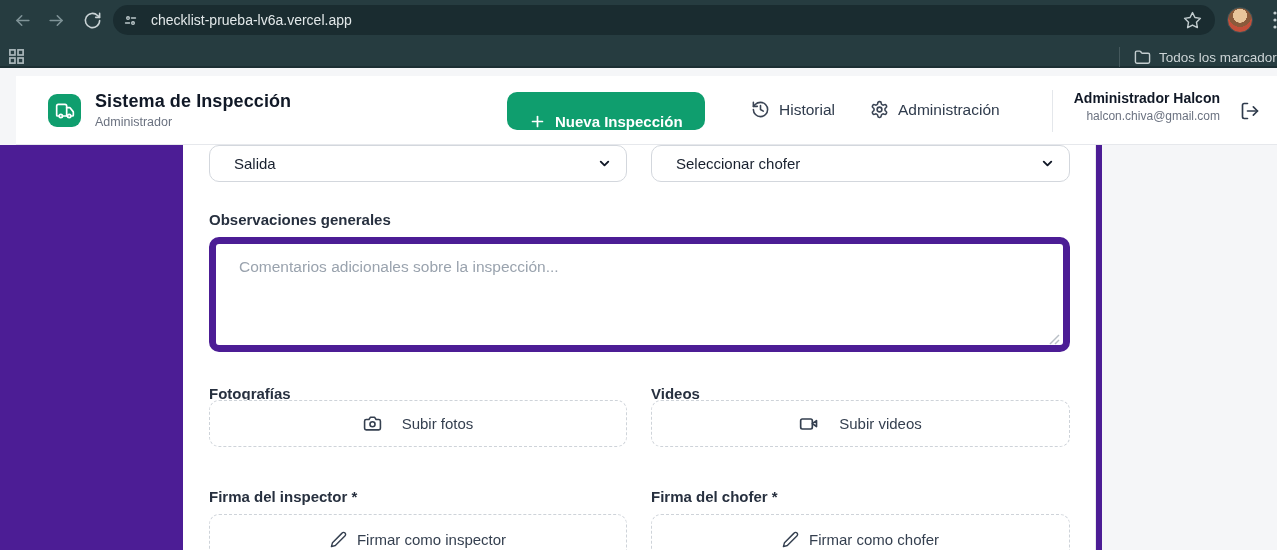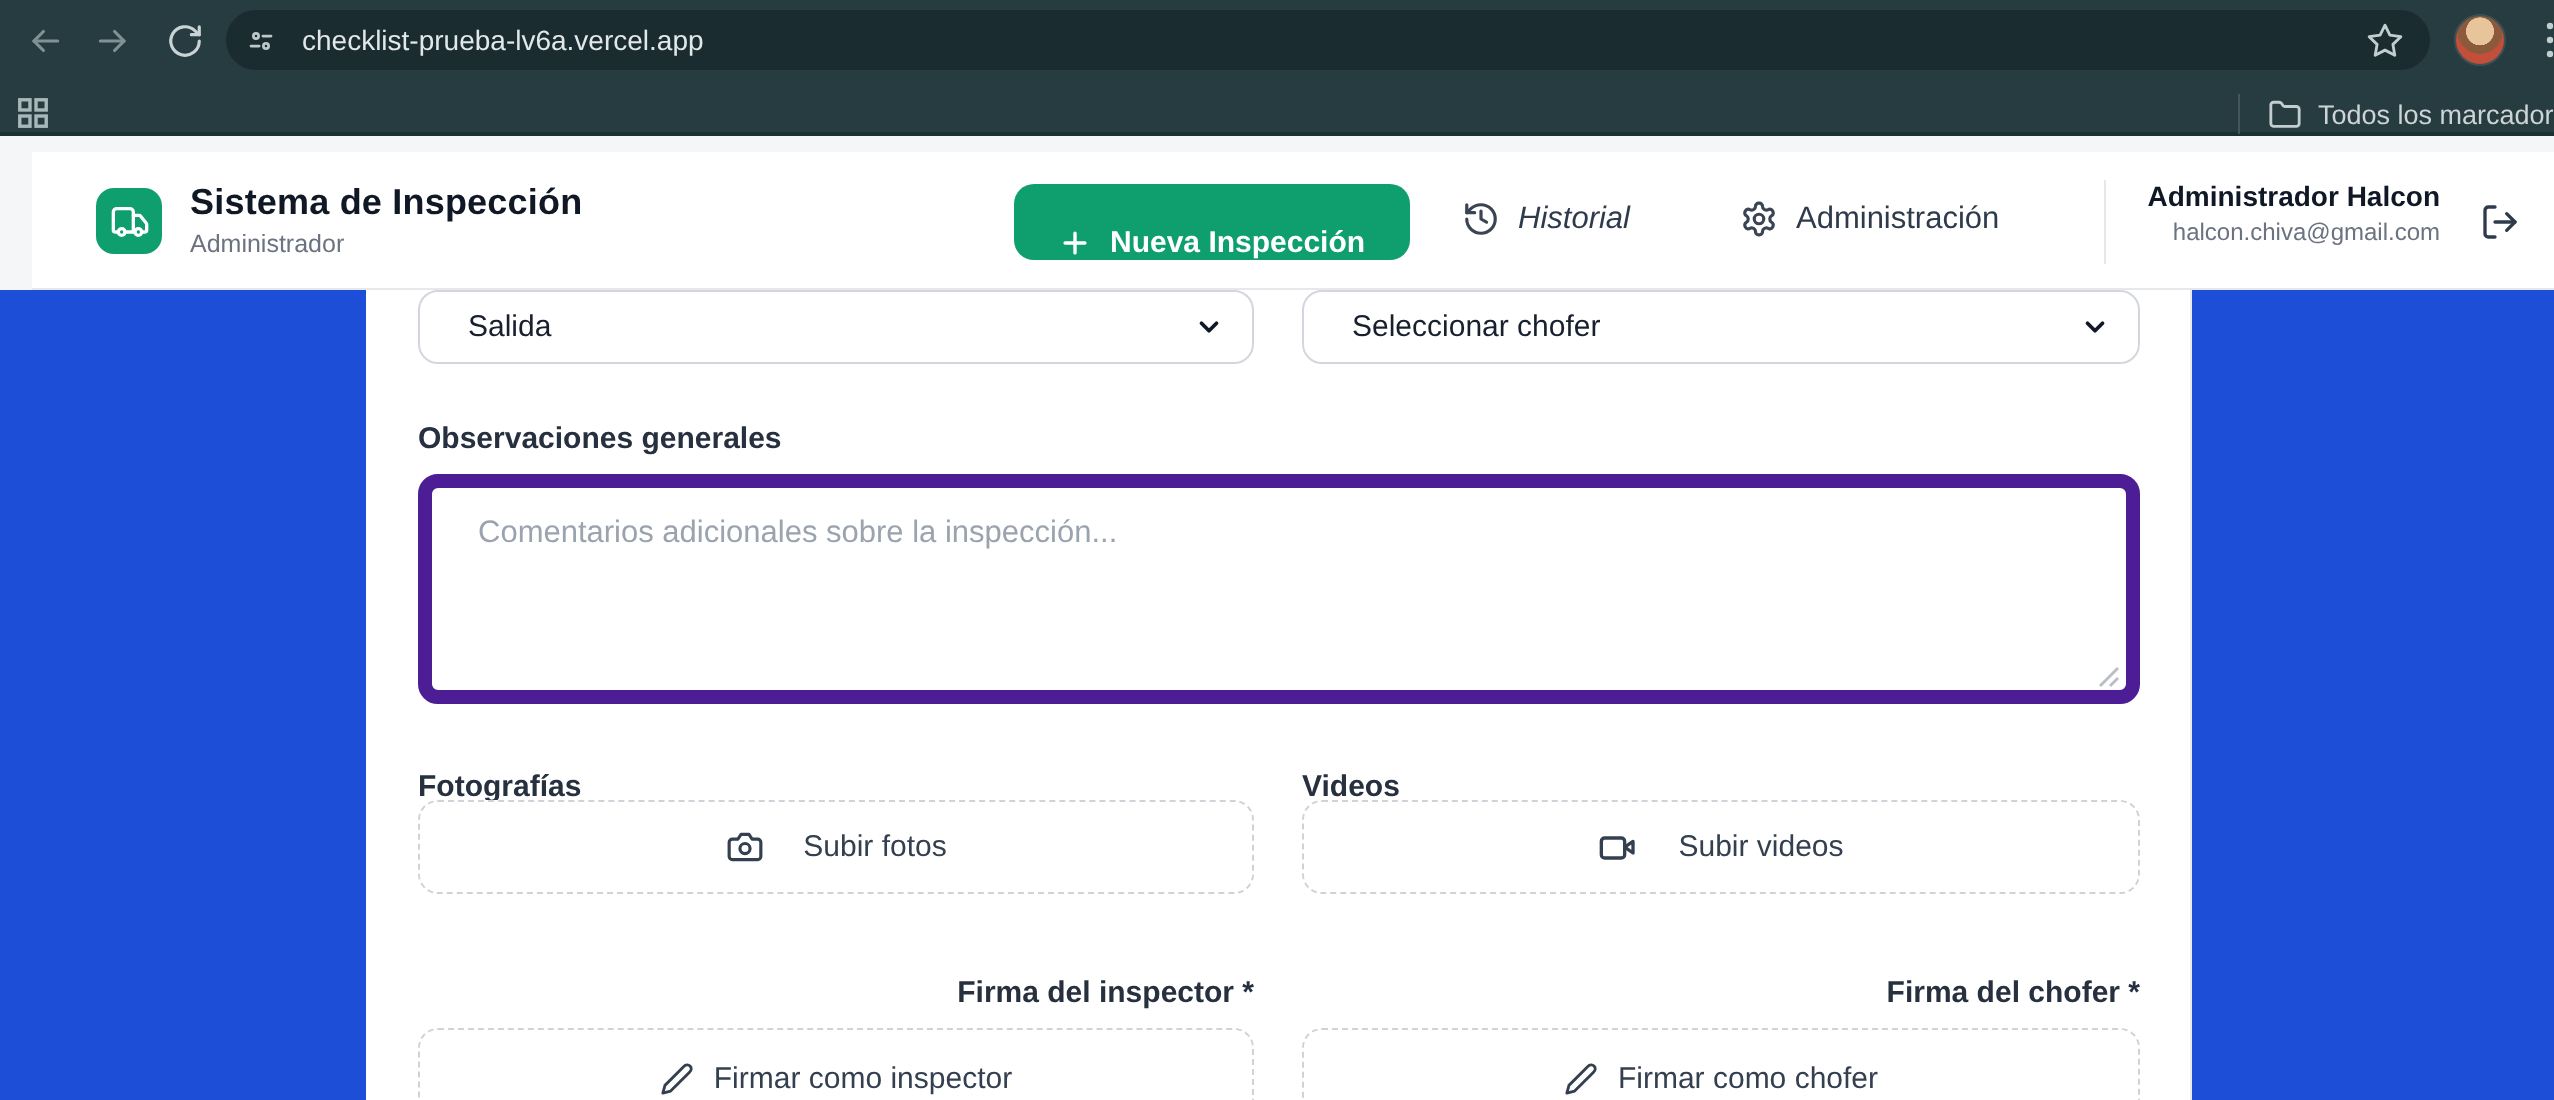--- a/index.html
+++ b/index.html
@@ -43,51 +43,51 @@
   .app-titles { position:absolute; left:79px; top:15px; }
   .app-title { font-size:18px; font-weight:bold; color:#101826; letter-spacing:.1px; }
   .app-subtitle { font-size:12.5px; color:#6b7280; margin-top:3px; }
   .new-btn { position:absolute; left:491px; top:16px; height:38px; padding:0 22px;
     background:#0f9e6e; border:none; border-radius:10px; color:#fff; font-size:15px;
     font-weight:bold; display:flex; align-items:flex-end; gap:9px; cursor:pointer;
     font-family:inherit; }
   .hdr-nav { position:absolute; top:24px; display:flex; align-items:center; gap:9px;
     color:#2f3b4c; font-size:15.5px; cursor:pointer; }
   .hdr-nav .ico { display:flex; color:#3a4454; }
-  .nav-historial { left:715px;font-style:italic; }
+  .nav-historial { left:735px; }
   .nav-admin { left:854px; }
   .hdr-divider { position:absolute; left:1036px; top:14px; width:1px; height:42px; background:#e4e7eb; }
   .user-block { position:absolute; right:73px; top:14px; text-align:right; }
   .user-name { font-size:14px; font-weight:bold; color:#101826; }
   .user-email { font-size:12px; color:#6b7280; margin-top:3px; }
   .logout-btn { position:absolute; right:32px; top:24px; width:22px; height:22px;
     color:#2f3b4c; display:flex; align-items:center; justify-content:center; cursor:pointer; }
 
   
-  .page { position:absolute; left:0; top:145px; width:1277px; height:405px; background:#1d4ed8; }
+  .page { position:absolute; left:0; top:145px; width:1102px; height:405px; background:#4c1d95; }
   .card { position:absolute; left:183px; top:0; width:913px; height:405px;
     background:#ffffff; border-right:1px solid #e9ebee; }
   .c1 { left:26px; width:418px; }
   .c2 { left:468px; width:419px; }
   .sel { position:absolute; top:0; height:37px; border:1px solid #d3d7dd; border-radius:10px;
     background:#fff; display:flex; align-items:center; font-size:15px; color:#18202e;
     padding:0 14px 0 24px; cursor:pointer; }
   .sel .chev { margin-left:auto; color:#111827; display:flex; }
   .form-label { position:absolute; font-size:15px; font-weight:bold; color:#27303f; }
   .lbl-obs { top:66px; }
   .textarea { position:absolute; left:26px; top:92px; width:861px; height:115px;
     border:7px solid #4c1d95; border-radius:10px; background:#fff; padding:14px 16px 0 23px; }
   .textarea .ph { font-size:15.5px; color:#9aa3ae; }
   .resize-grip { position:absolute; right:3px; bottom:3px; width:11px; height:11px; color:#b9bfc6; }
   .lbl-photos, .lbl-videos { top:240px; }
   .upload { position:absolute; top:255px; height:47px; border:1.5px dashed #ced3d9; border-radius:10px;
     background:#fff; display:flex; align-items:center; justify-content:center; gap:20px;
     font-size:15px; color:#343f4f; cursor:pointer; }
   .upload .ico { display:flex; color:#343f4f; }
-  .lbl-firma { top:343px;text-align:right; }
+  .lbl-firma { top:343px; }
   .sign { position:absolute; top:369px; height:50px; border:1.5px dashed #ced3d9; border-radius:10px;
     background:#fff; display:flex; align-items:center; justify-content:center; gap:10px;
     font-size:15px; color:#343f4f; cursor:pointer; }
   .sign .ico { display:flex; color:#343f4f; }
 </style>
 </head>
 <body>
 
 <div class="chrome">
   <div class="toolbar">

